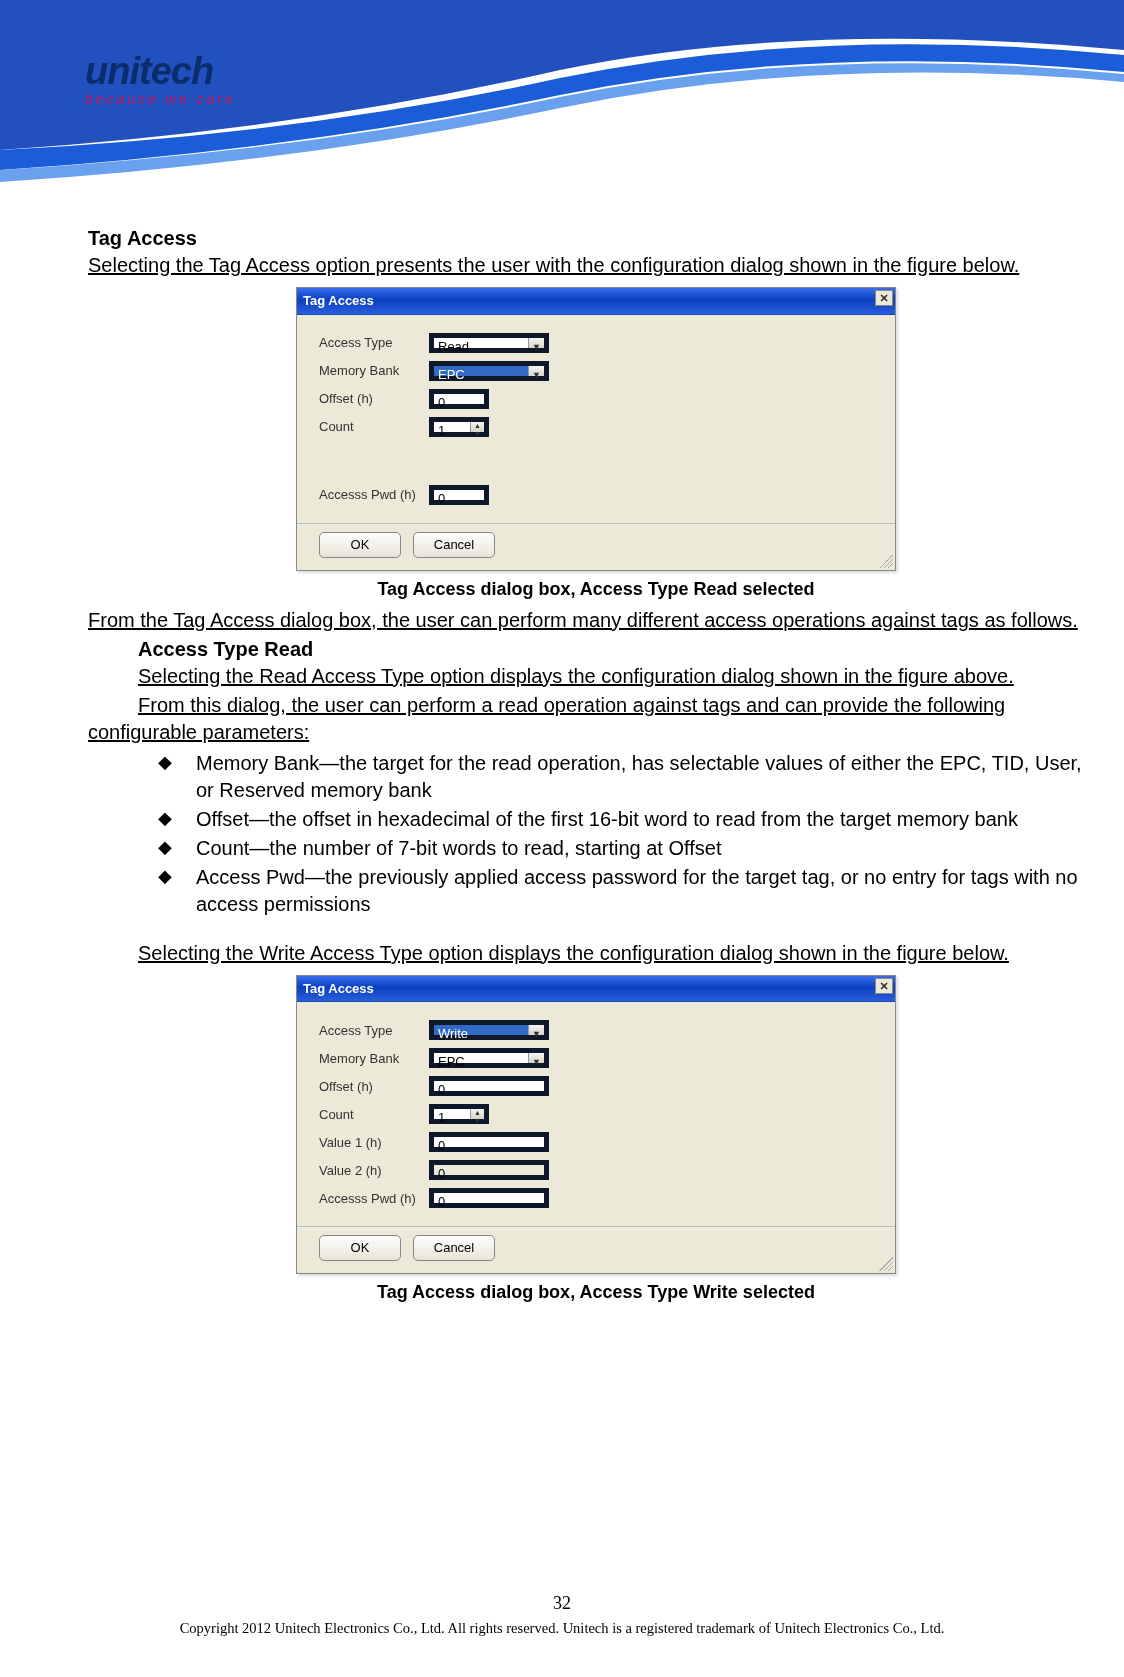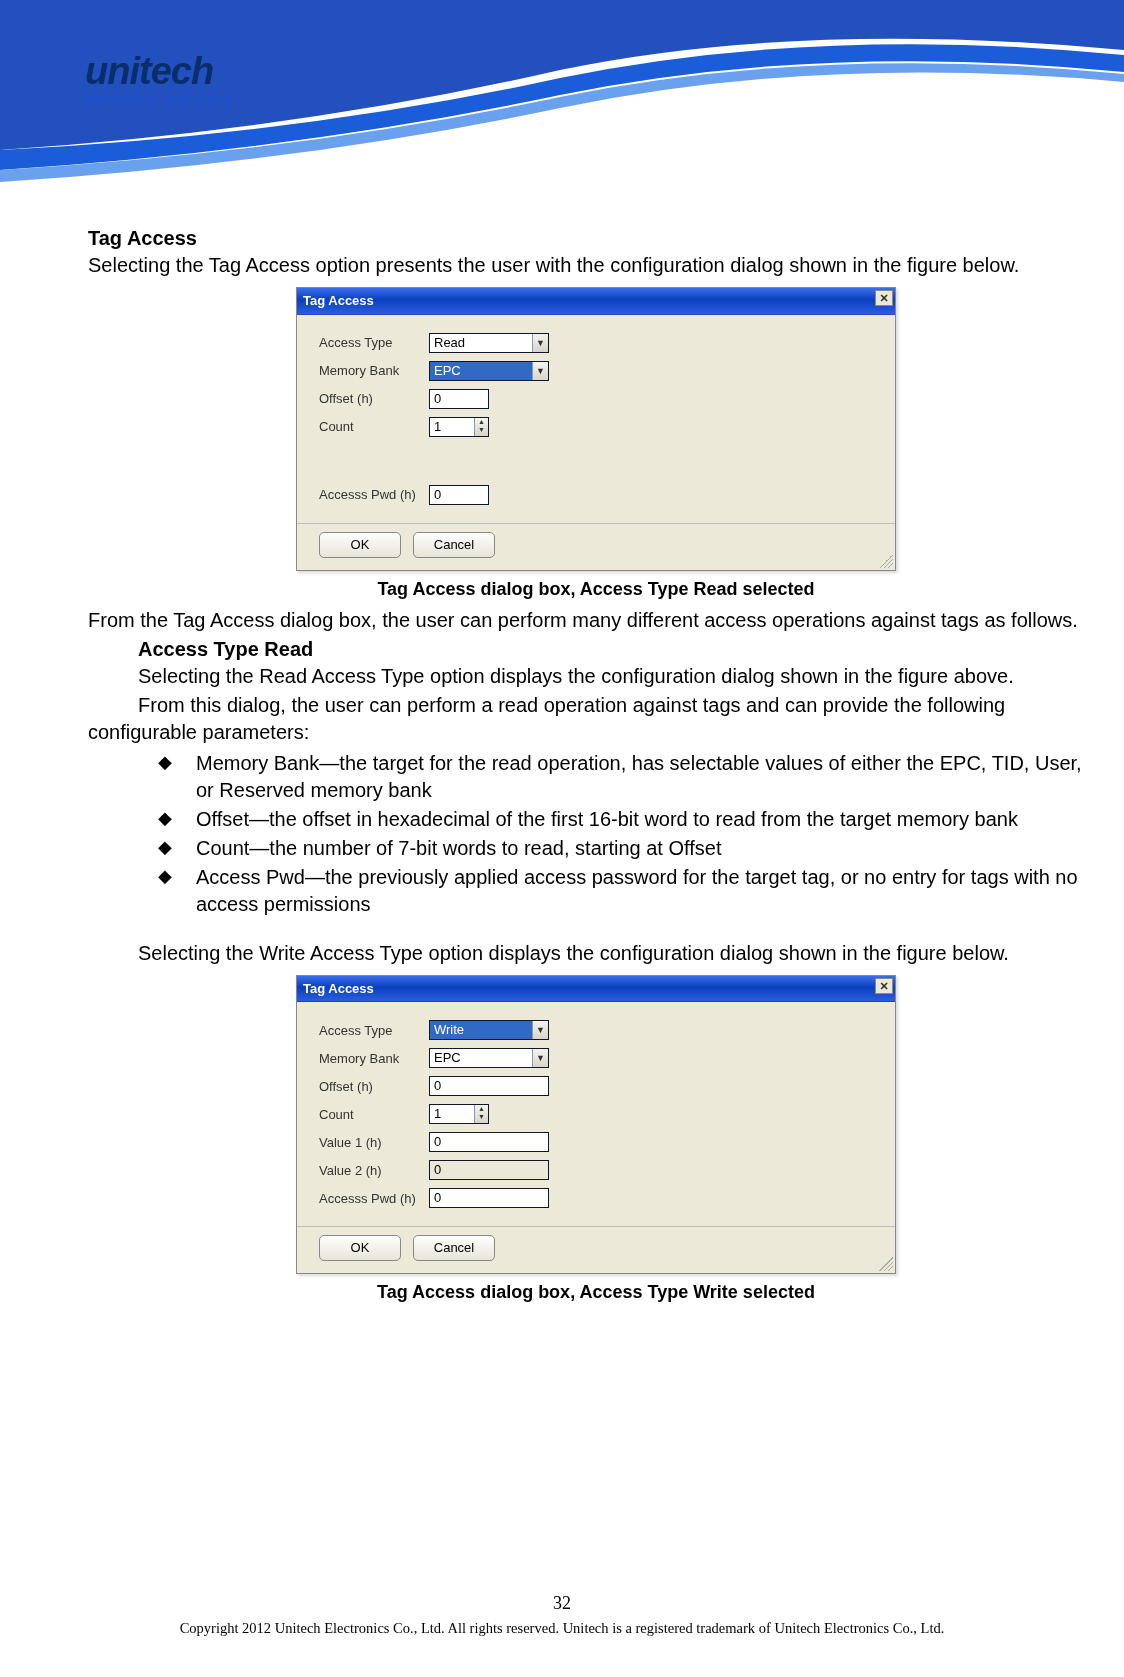--- a/index.html
+++ b/index.html
@@ -24,41 +24,41 @@
   }
   .logo-main {
     font-size: 38px;
     font-weight: bold;
     color: #0a2d6b;
     font-style: italic;
     letter-spacing: -1px;
   }
   .logo-tag {
     font-size: 14px;
-    color: #1d4ed8;
+    color: #be185d;
     letter-spacing: 3px;
     font-style: italic;
     margin-top: -2px;
   }
   .content {
     position: absolute;
     top: 225px;
     left: 88px;
     right: 20px;
     font-size: 20px;
     line-height: 1.35;
     color: #000;
   }
   .section-title { font-weight: bold; }
   .indent-1 { margin-left: 50px; }
   ul.diamond { list-style: none; margin-left: 70px; margin-top: 4px; }
   ul.diamond li { position: relative; padding-left: 38px; margin-bottom: 2px; }
   ul.diamond li::before { content: "◆"; position: absolute; left: 0; font-size: 18px; }
   .caption { text-align: center; font-weight: bold; font-size: 18px; margin: 6px 0 6px 0; }
-  .para { margin-bottom: 2px; }
+  .para { margin-bottom: 2px; text-decoration: underline; }
   .gap { height: 10px; }
 
   
   .dialog-wrap { display: flex; justify-content: center; margin: 8px 0 4px 0; }
   .dialog {
     width: 600px;
     border: 1px solid #888;
     background: #ece9d8;
     font-family: Tahoma, Arial, sans-serif;
     font-size: 13px;
@@ -82,21 +82,21 @@
     color: #333;
     font-size: 11px;
     text-align: center;
     line-height: 14px;
   }
   .dlg-body { padding: 18px 14px 10px 22px; position: relative; min-height: 180px; }
   .row { display: flex; align-items: center; margin-bottom: 8px; }
   .row .lbl { width: 110px; color: #333; font-size: 13px; }
   .combo, .input, .spinner {
     background: white;
-    border: 1px solid #0f172a;
+    border: 5px solid #0f172a;
     height: 20px;
     font-size: 13px;
     padding: 1px 4px;
     line-height: 16px;
   }
   .combo { width: 120px; position: relative; display: inline-block; }
   .combo.hl { background: #316ac5; color: white; }
   .combo .drop {
     position: absolute; right: 0; top: 0; bottom: 0;
     width: 16px;

